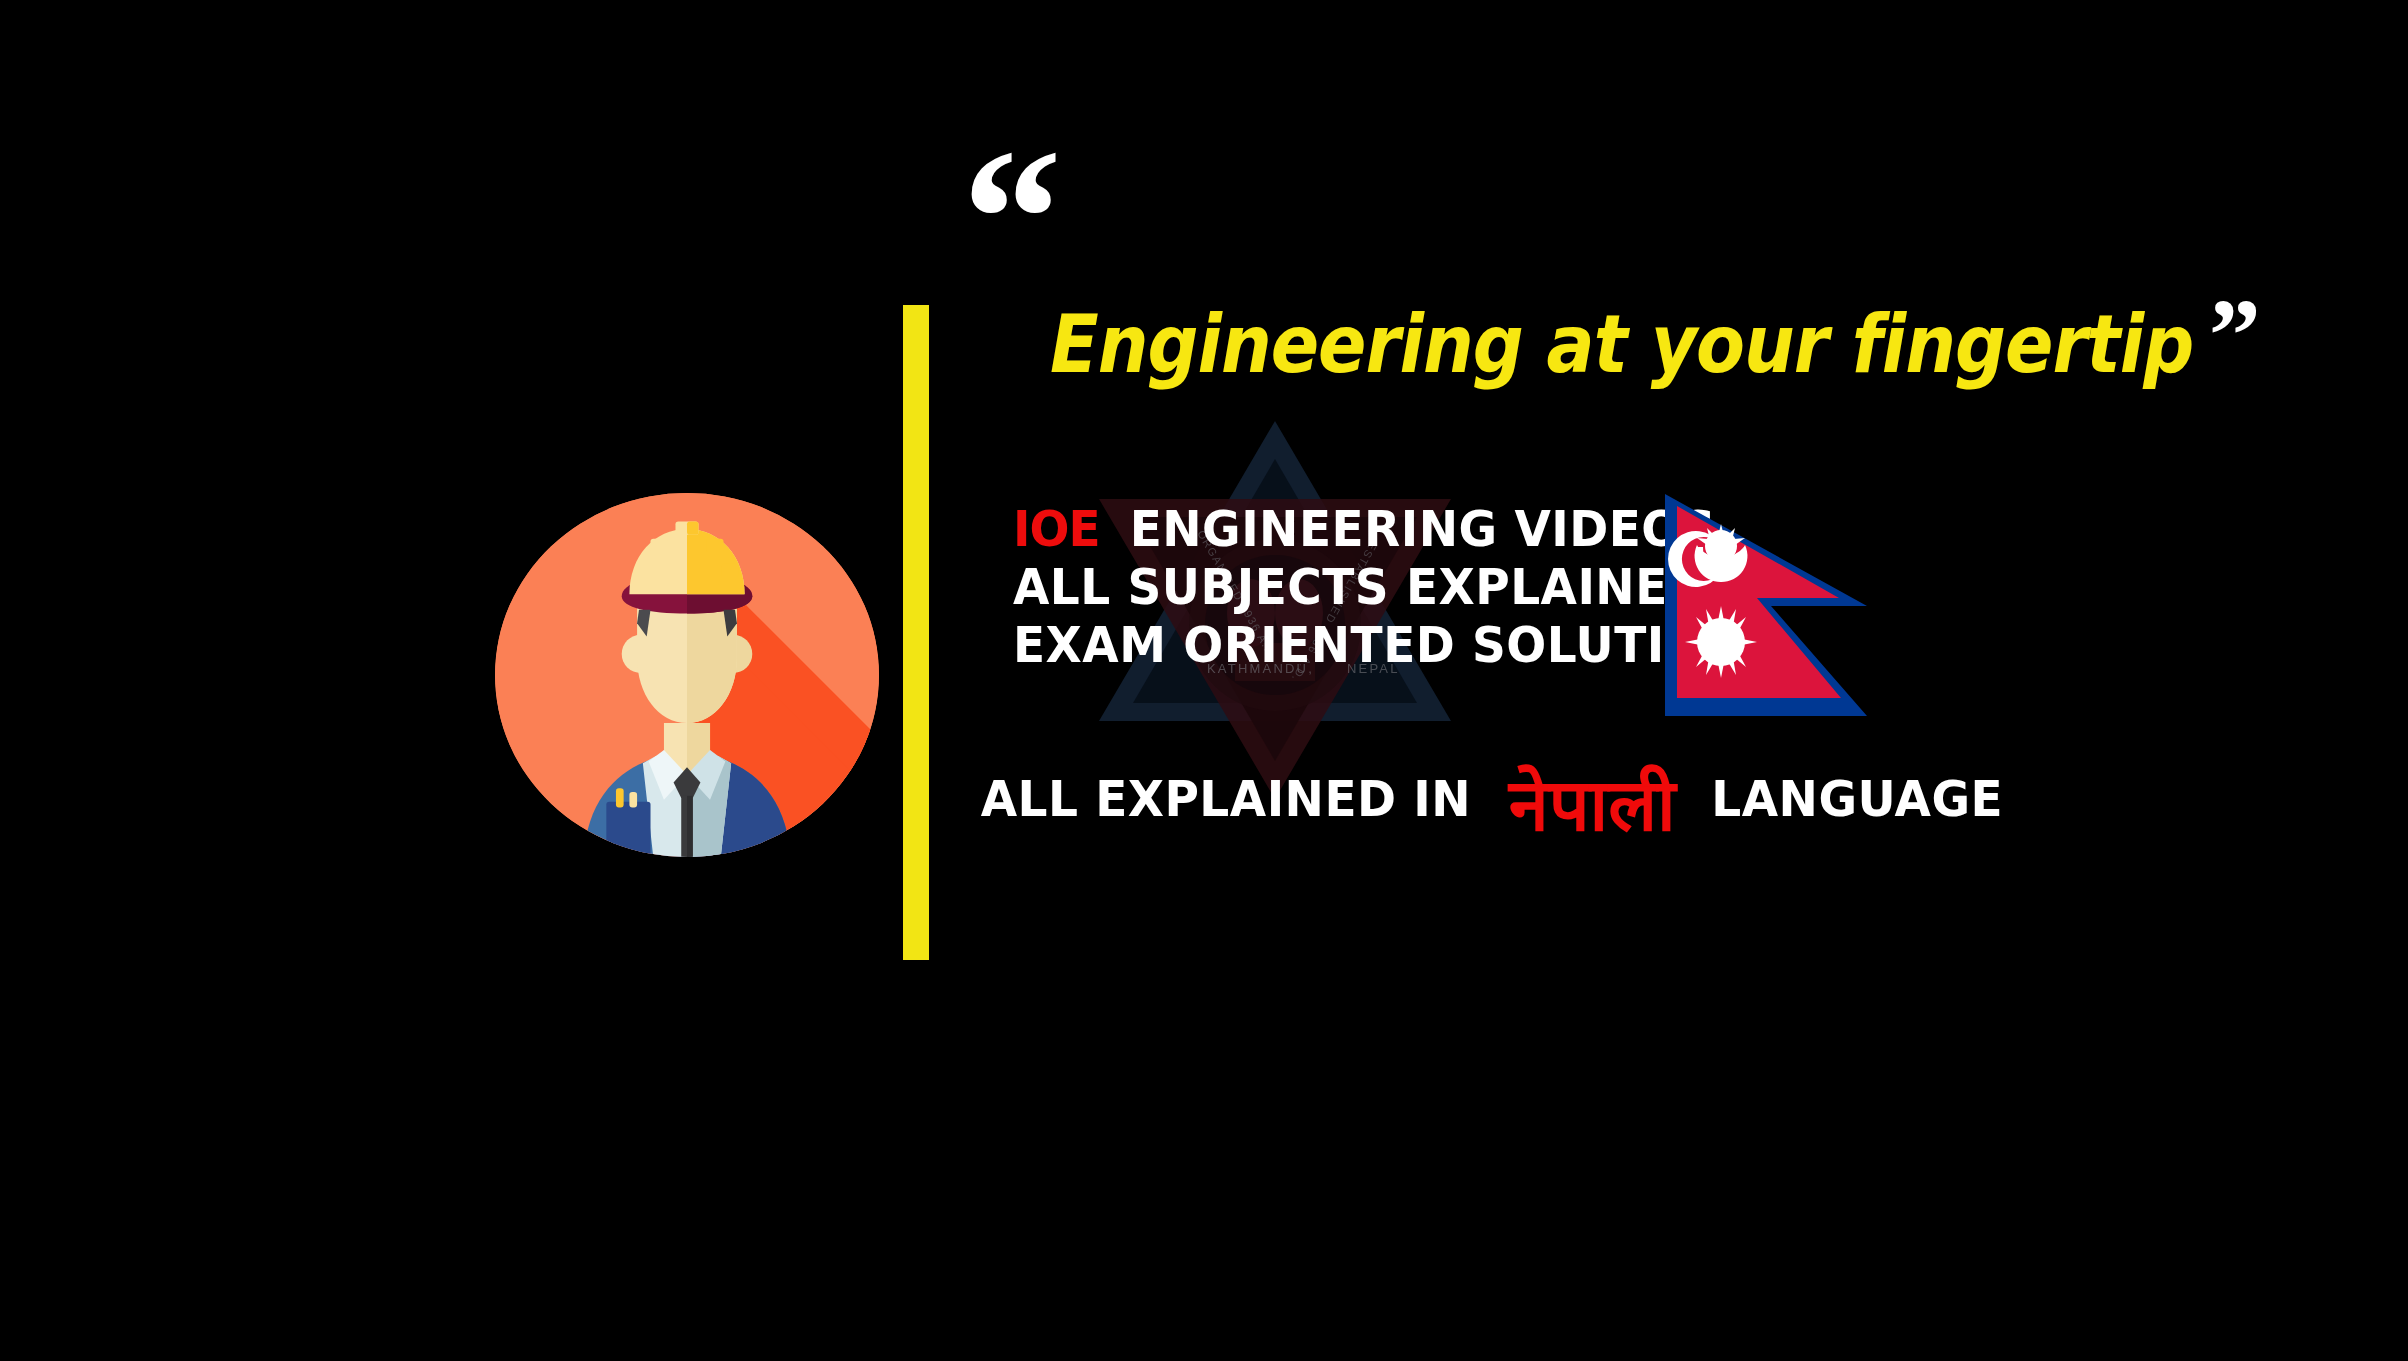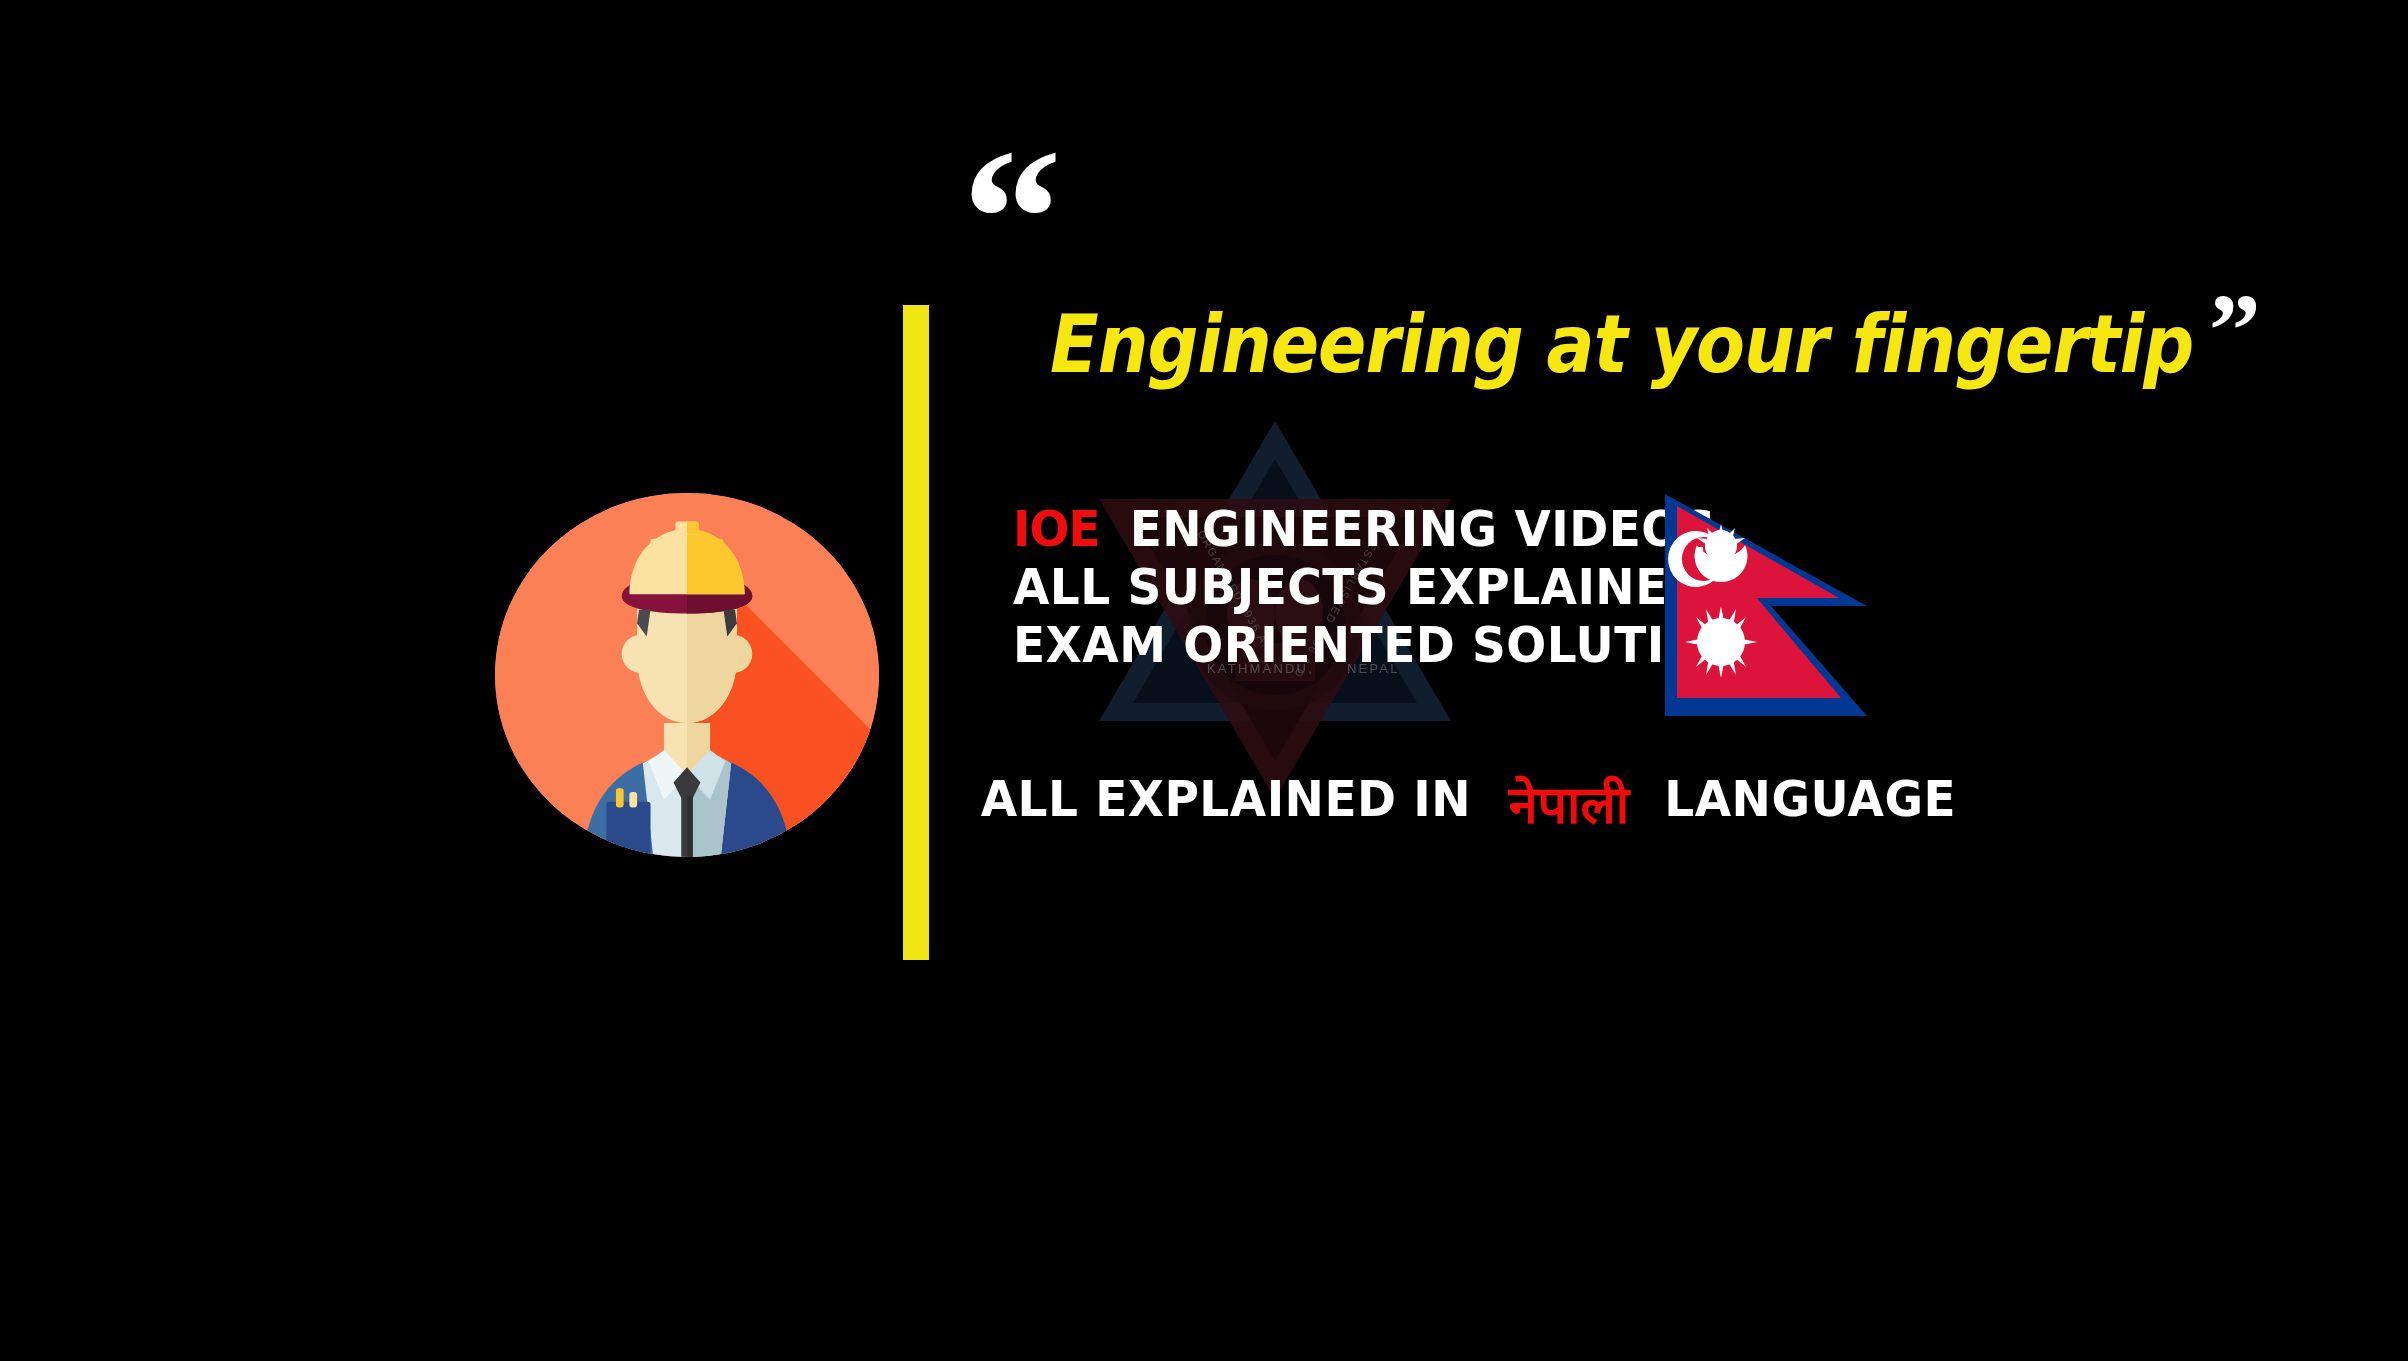--- a/index.html
+++ b/index.html
@@ -71,21 +71,21 @@
   }
 
   
   .tagline-wrap {
     position: absolute;
     left: 1050px;
     top: 296px;
     height: 86px;
     white-space: nowrap;
     display: flex;
-    align-items: flex-end;
+    align-items: center;
   }
   .tagline {
     font-family: "DejaVu Sans", sans-serif;
     font-size: 72px;
     font-weight: 700;
     font-style: italic;
     color: #f7e711;
     line-height: 86px;
     letter-spacing: -1px;
     transform: scaleY(1.12) scaleX(0.99);
@@ -142,21 +142,21 @@
   }
   .lang-line .lang-pre,
   .lang-line .lang-post {
     font-size: 50px;
     line-height: 62px;
     letter-spacing: 0.5px;
     transform: scaleX(0.94);
     transform-origin: left baseline;
   }
   .lang-line .lang-nepali {
-    font-size: 52px;
+    font-size: 72px;
     line-height: 62px;
     color: #f00a0a;
     margin: 0 16px 0 22px;
     position: relative;
     top: 6px;
     letter-spacing: 0px;
   }
   .lang-line .lang-post { margin-left: 10px; }
 
   

